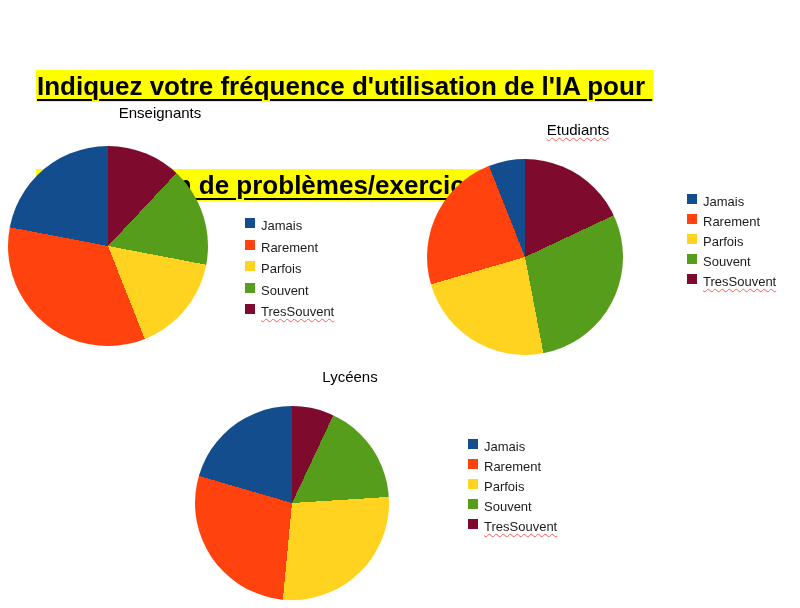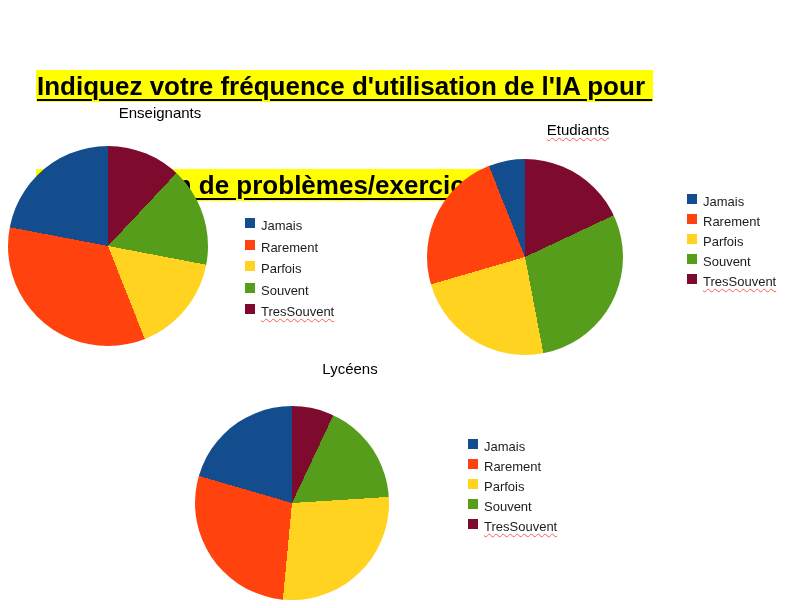--- a/index.html
+++ b/index.html
@@ -51,21 +51,21 @@
 
   
   .chart0 .chart-title{left:160px;top:104px;}
   .chart0 .pie{left:8px;top:146px;width:200px;height:200px;}
   .chart0 .legend{left:245px;top:218px;}
   
   .chart1 .chart-title{left:578px;top:121px;}
   .chart1 .pie{left:427px;top:159px;width:196px;height:196px;}
   .chart1 .legend{left:687px;top:194px;}
   
-  .chart2 .chart-title{left:350px;top:360px;}
+  .chart2 .chart-title{left:350px;top:368px;}
   .chart2 .pie{left:195px;top:406px;width:194px;height:194px;}
   .chart2 .legend{left:468px;top:439px;}
 
   
   .squiggle{
     text-decoration-line:underline;
     text-decoration-style:wavy;
     text-decoration-color:#ff5b52;
     text-decoration-thickness:1px;
     text-underline-offset:2px;

